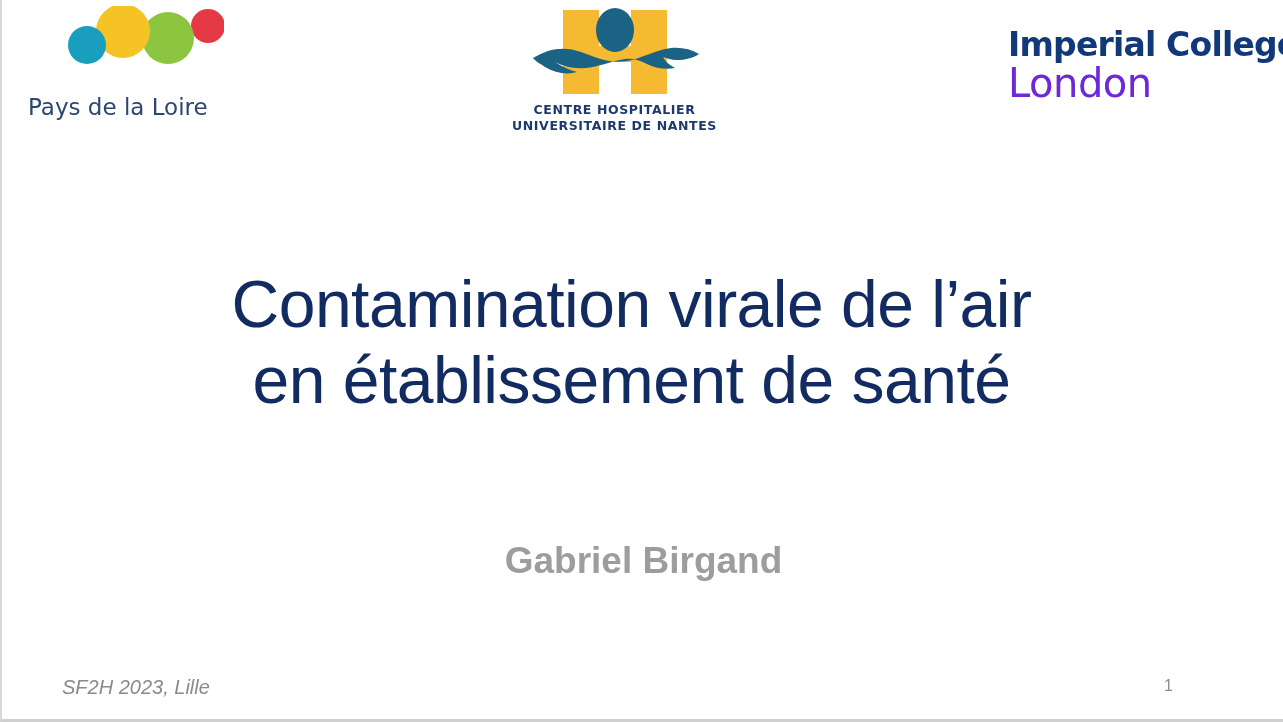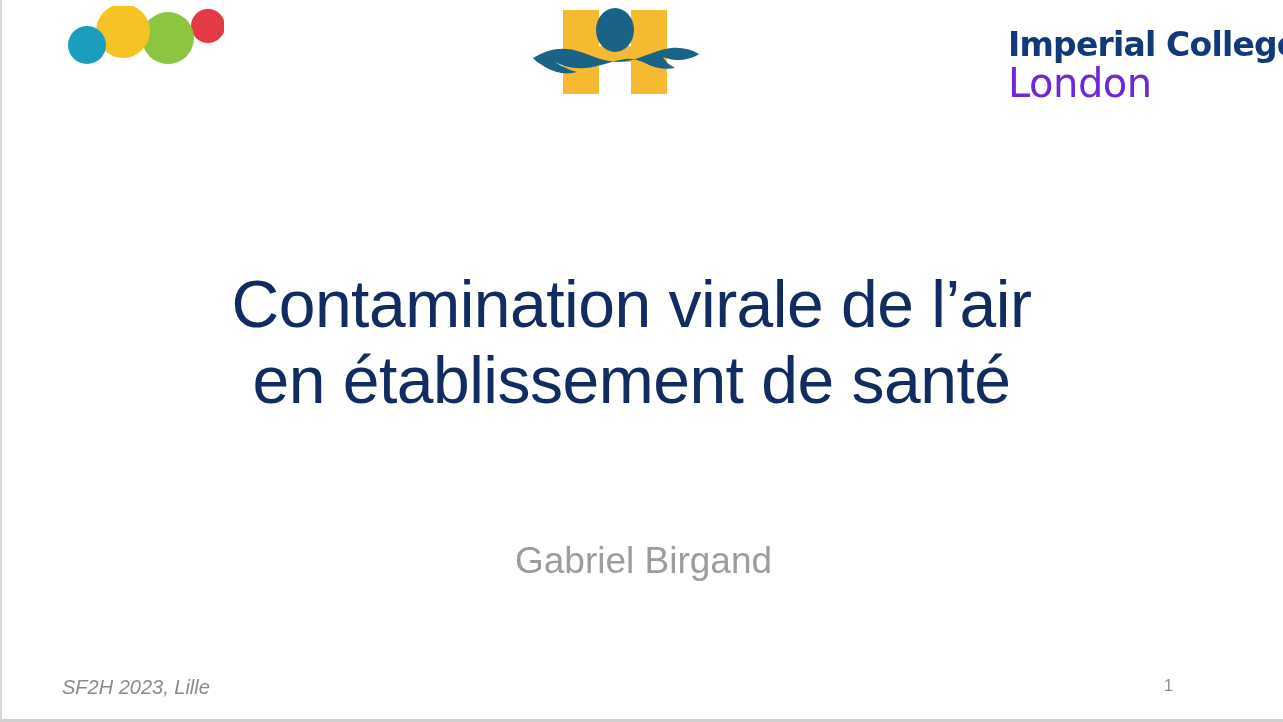--- a/index.html
+++ b/index.html
@@ -158,20 +158,21 @@
     left: 60px;
     top: 538px;
     width: 1163px;
     text-align: center;
   }
   .author-name {
     font-family: "Liberation Sans", sans-serif;
     font-size: 37px;
     color: #9d9d9d;
     line-height: 46px;
+    font-weight: bold;
   }
   .author-handle {
     font-family: "Liberation Sans", sans-serif;
     font-size: 27px;
     font-style: italic;
     color: #a5a5a5;
     line-height: 38px;
     margin-top: 12px;
   }
 
@@ -205,35 +206,40 @@
 
   <div class="logo-band">
 
     <div class="cpias-logo">
       <svg class="cpias-dots" viewBox="0 0 200 62" xmlns="http://www.w3.org/2000/svg">
         <circle cx="184" cy="20" r="17" fill="#e63946"></circle>
         <circle cx="144" cy="32" r="26" fill="#8cc540"></circle>
         <circle cx="99" cy="25" r="27" fill="#f6c324"></circle>
         <circle cx="63" cy="39" r="19" fill="#1a9ebd"></circle>
       </svg>
+      <div class="cpias-sub">Pays de la Loire</div>
     </div>
 
     <div class="chu-logo">
       <svg class="chu-mark" viewBox="0 0 180 96" xmlns="http://www.w3.org/2000/svg">
 
         <path d="M38 6 H74 V42 H106 V6 H142 V90 H106 V58 H74 V90 H38 Z" fill="#f5b932"></path>
 
         <ellipse cx="90" cy="26" rx="19" ry="22" fill="#1b6384"></ellipse>
 
         <path d="M8 54 C24 44, 40 42, 56 48 C72 54, 86 60, 102 57 C118 54, 130 46, 146 44
                  C156 43, 166 45, 174 50 C168 54, 160 56, 152 56 C146 56, 142 54, 138 53
                  C140 57, 144 61, 150 64 C140 66, 130 64, 122 60 C114 56, 108 54, 100 55
                  C86 57, 74 63, 60 64 C48 65, 38 62, 30 58 C36 62, 44 66, 52 68
                  C42 71, 30 69, 20 63 C14 59, 10 57, 8 54 Z" fill="#1b6384"></path>
       </svg>
+      <div class="chu-caption">
+        <div>CENTRE HOSPITALIER</div>
+        <div>UNIVERSITAIRE DE NANTES</div>
+      </div>
     </div>
 
     <div class="imperial-logo">
       <div class="imperial-line1">Imperial College</div>
       <div class="imperial-line2">London</div>
     </div>
 
   </div>
 
   <div class="title-block">

